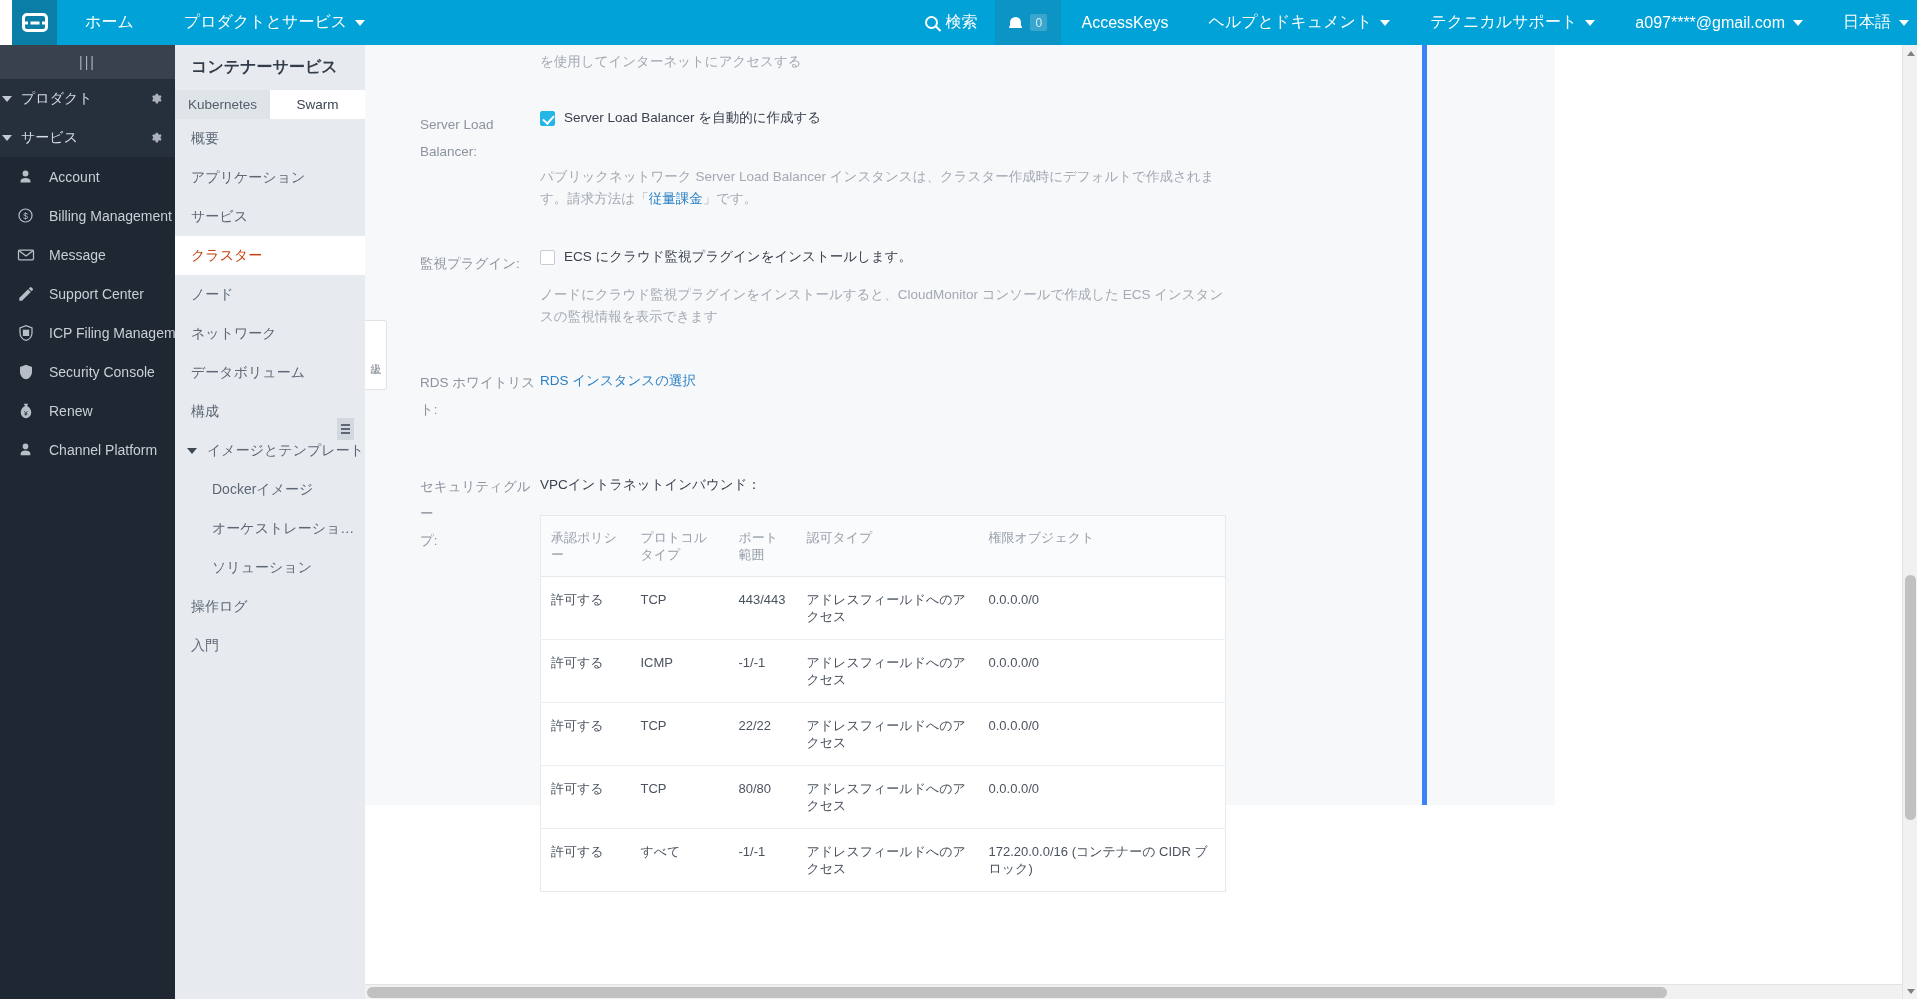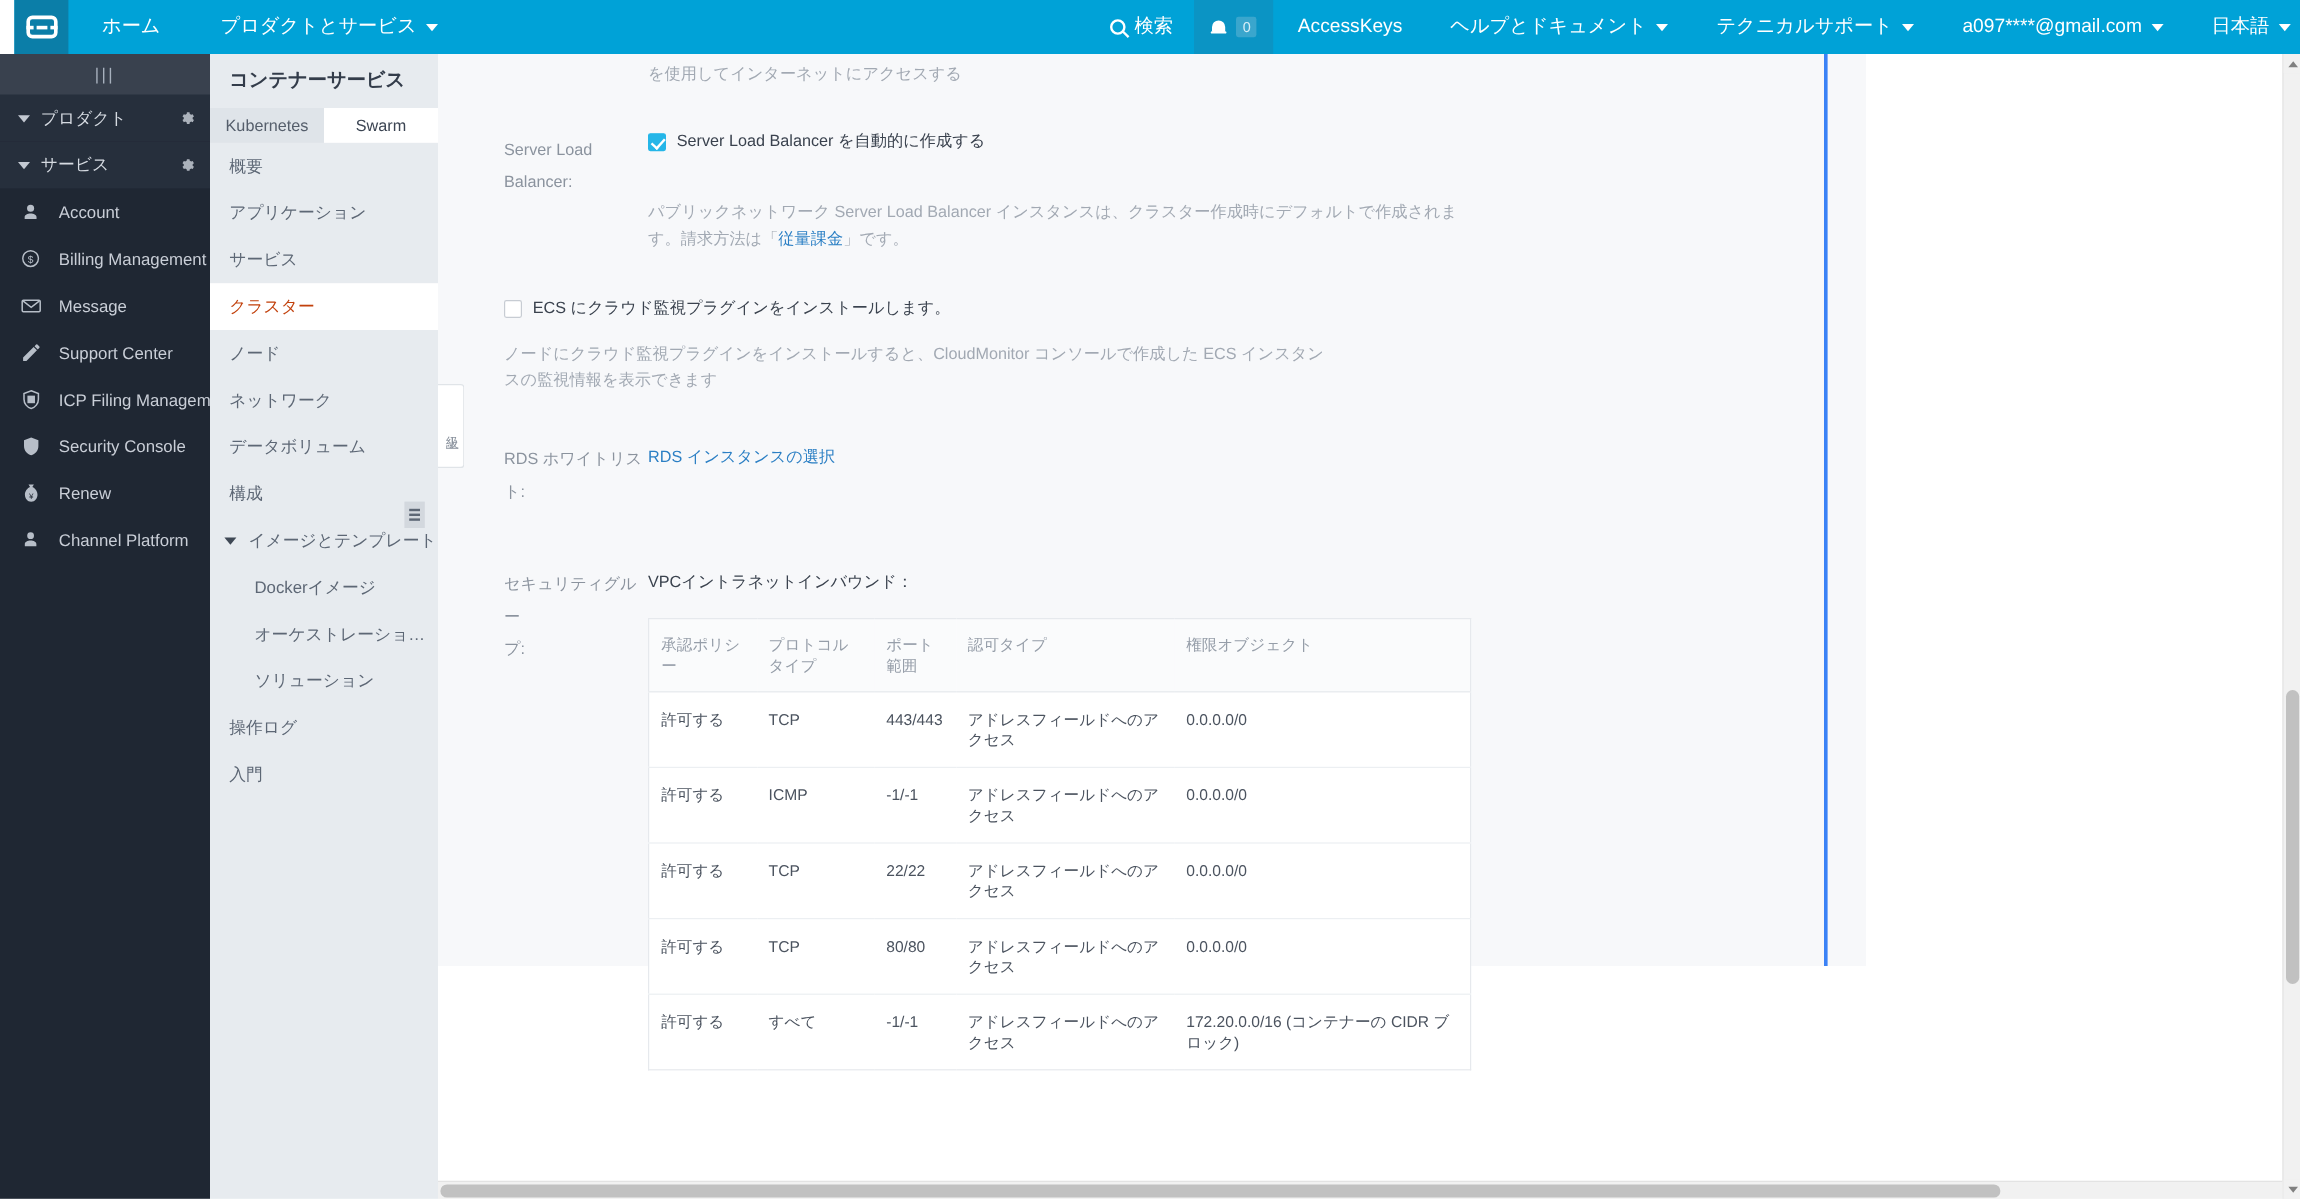--- a/index.html
+++ b/index.html
@@ -106,21 +106,21 @@
   .sb-handle {
     height: 34px; background: #39414e;
     display: flex; align-items: center; justify-content: center;
     cursor: pointer;
   }
   .sb-handle span {
     color: #a7b0bd; font-size: 14px; letter-spacing: 2px;
   }
   .sb-group {
     height: 39px; display: flex; align-items: center;
-    padding-left: 15px; gap: 9px; background: #262f3c;
+    padding-left: 2px; gap: 9px; background: #262f3c;
     cursor: pointer; color: #d5dae1; font-size: 14px;
   }
   .sb-group .gear {
     margin-left: auto; margin-right: 13px;
     width: 13px; height: 13px; opacity: .85;
   }
   .tri-d {
     width: 0; height: 0;
     border-left: 5px solid transparent;
     border-right: 5px solid transparent;
@@ -194,23 +194,23 @@
 
   
   .main {
     position: absolute; top: 45px; left: 365px;
     width: 1552px; height: 954px;
     background: #f7f8fa;
     overflow: hidden;
   }
   .card {
     position: absolute; top: 0; left: 0;
-    width: 1158px; height: 760px;
+    width: 1062px; height: 760px;
     background: #f7f8fa;
-    border-right: 3px solid #3b82f6;
+    border-right: 5px solid #3b82f6;
   }
   .white-right {
     position: absolute; top: 0; left: 1190px;
     width: 362px; height: 954px; background: #ffffff;
   }
   .bottom-strip {
     position: absolute; top: 760px; left: 0;
     width: 1190px; height: 194px; background: #ffffff;
   }
 
@@ -545,20 +545,21 @@
           <span class="cbox checked"></span>
           <span class="cb-label">Server Load Balancer を自動的に作成する</span>
         </div>
         <div class="helptext" style="margin-top:39px;">
           <span>パブリックネットワーク Server Load Balancer インスタンスは、クラスター作成時にデフォルトで作成されます。請求方法は「</span><span class="inline-link">従量課金</span><span>」です。</span>
         </div>
       </div>
     </div>
 
     <div class="row" style="padding-top:38px;">
+      <div class="rlabel">監視プラグイン:</div>
       <div class="rbody">
         <div class="cb-line">
           <span class="cbox"></span>
           <span class="cb-label">ECS にクラウド監視プラグインをインストールします。</span>
         </div>
         <div class="helptext" style="margin-top:18px;max-width:685px;">ノードにクラウド監視プラグインをインストールすると、CloudMonitor コンソールで作成した ECS インスタンスの監視情報を表示できます</div>
       </div>
     </div>
 
     <div class="row" style="padding-top:39px;">

